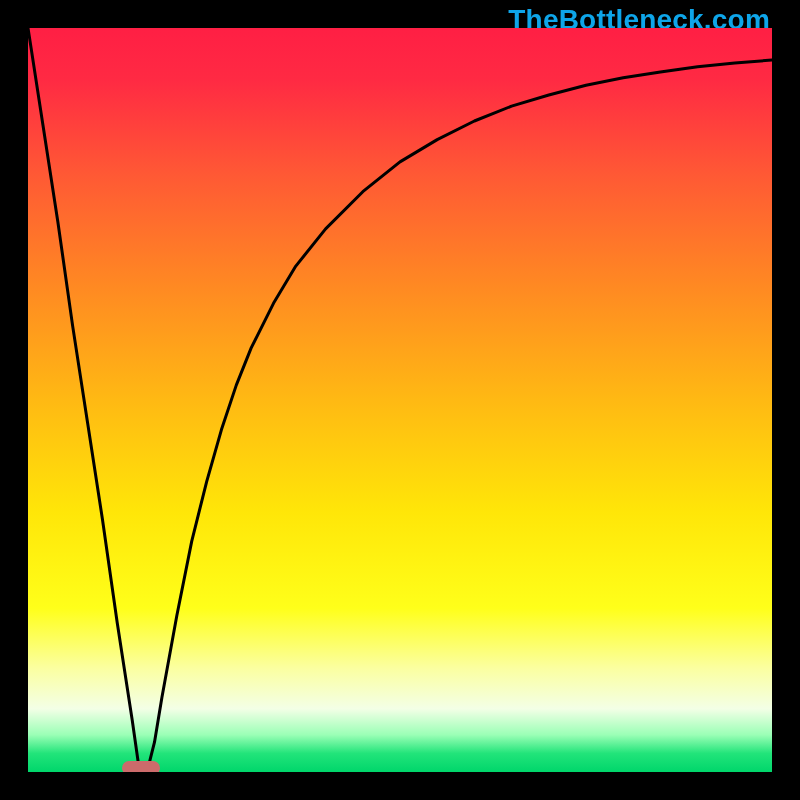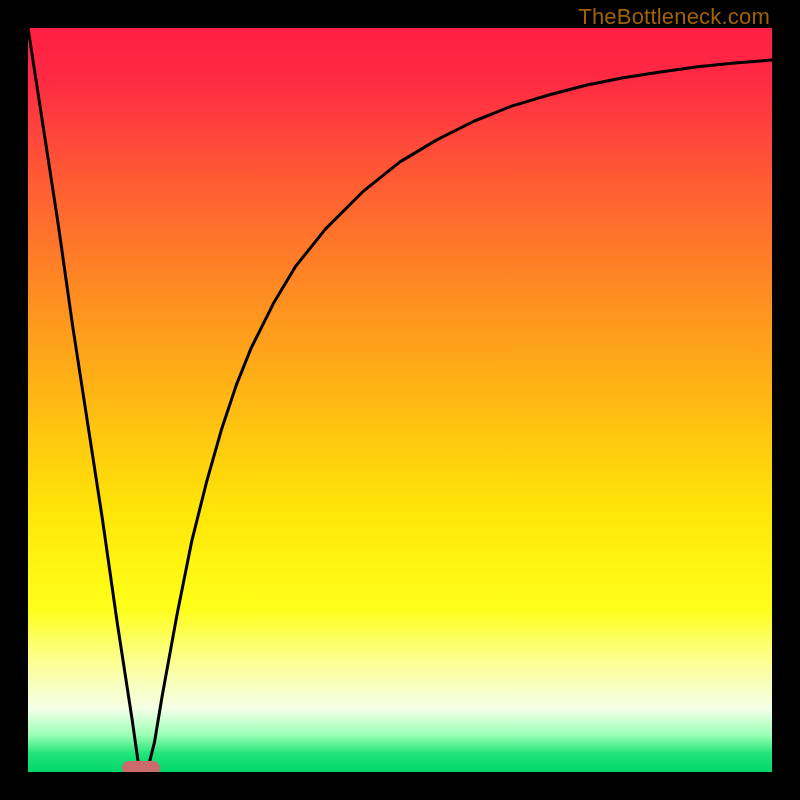--- a/index.html
+++ b/index.html
@@ -32,23 +32,23 @@
   .curve-svg {
     position: absolute;
     inset: 0;
     width: 100%;
     height: 100%;
   }
   .watermark {
     position: absolute;
     top: 4px;
     right: 30px;
-    font-size: 22px;
-    font-weight: 400;
-    color: #a16207;
+    font-size: 28px;
+    font-weight: 700;
+    color: #0ea5e9;
     letter-spacing: 0.2px;
   }
   .marker {
     position: absolute;
     width: 38px;
     height: 14px;
     border-radius: 7px;
     transform: translate(-50%, -50%);
   }
 </style>

